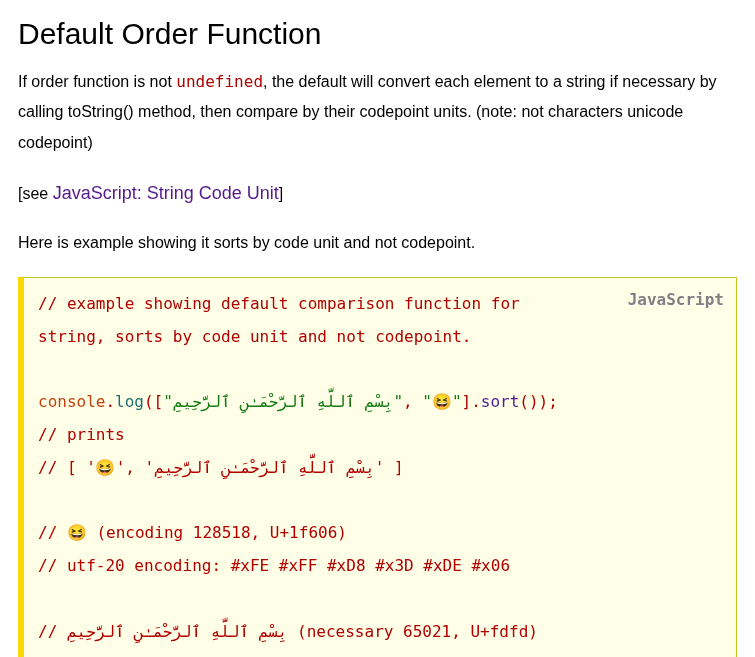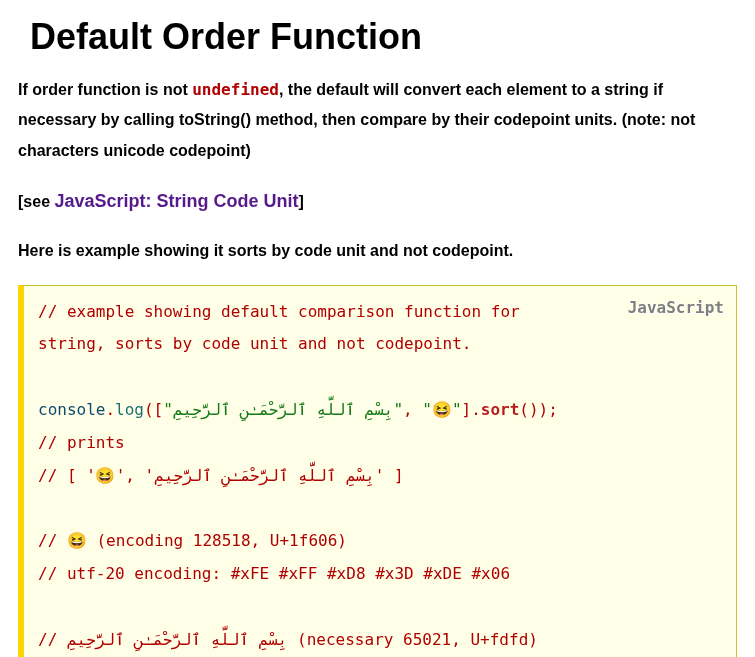--- a/index.html
+++ b/index.html
@@ -4,28 +4,27 @@
 <style>
   body {
     font-family: Arial, Helvetica, sans-serif;
     font-size: 16px;
     line-height: 1.9;
     color: #000;
     margin: 14px 18px;
     max-width: 755px;
   }
   h2 {
-    font-size: 36px;
-    font-weight: bold;
-    margin: 0 0 14px 12px;
+    font-size: 30px;
+    font-weight: normal;
+    margin: 0 0 14px 0;
     line-height: 1.3;
   }
   p {
     margin: 0 0 18px 0;
-    font-weight: bold;
   }
   code.inline {
     font-family: Consolas, "DejaVu Sans Mono", monospace;
     color: #b00000;
   }
   a.link {
     color: #551a8b;
     font-size: 18px;
     text-decoration: none;
   }
@@ -46,23 +45,23 @@
   pre.code-block .lang-label {
     position: absolute;
     top: 6px;
     right: 12px;
     font-family: Consolas, "DejaVu Sans Mono", monospace;
     font-size: 16px;
     color: #808080;
     text-shadow: 1px 1px 0 #fff;
     font-weight: bold;
   }
-  .kw-blue { color: #0c4a6e; text-align: center; }
+  .kw-blue { color: #c2410c; text-align: center; }
   .kw-teal { color: #197070; text-align: center; }
-  .kw-purple { color: #b91c1c; font-weight: bold; }
+  .kw-purple { color: #4c1d95; }
   .str { color: #157a15; }
 </style>
 </head>
 <body>
 
 <h2>Default Order Function</h2>
 
 <p>
   <span>If order function is not </span><code class="inline">undefined</code><span>, the default will convert each element to a string if necessary by calling toString() method, then compare by their codepoint units. (note: not characters unicode codepoint)</span>
 </p>

